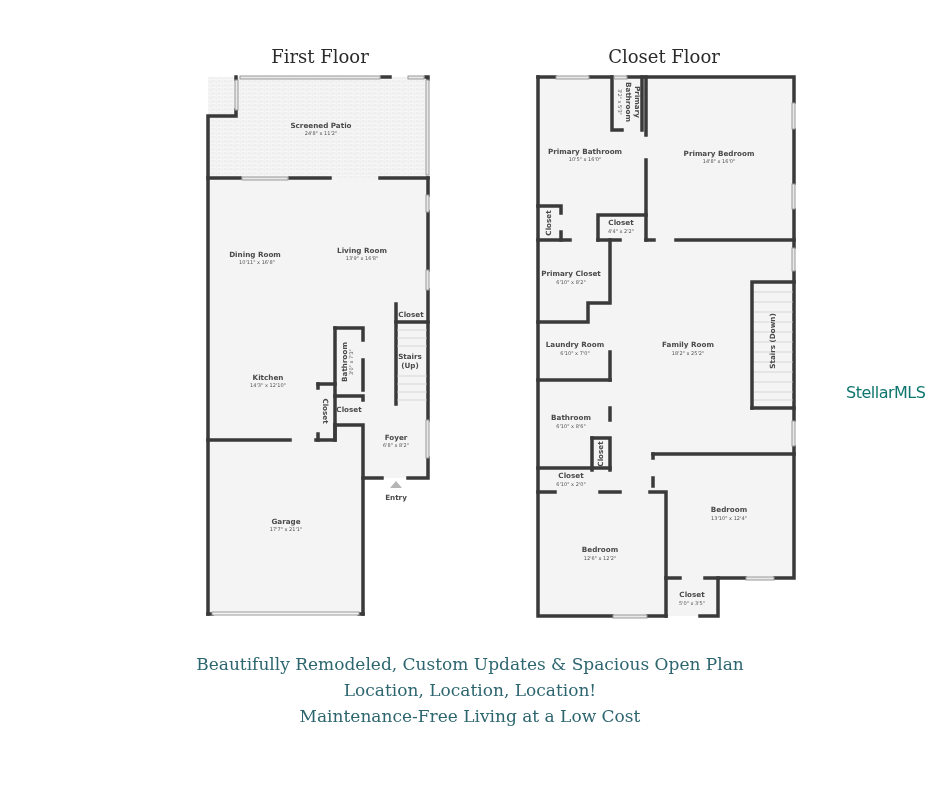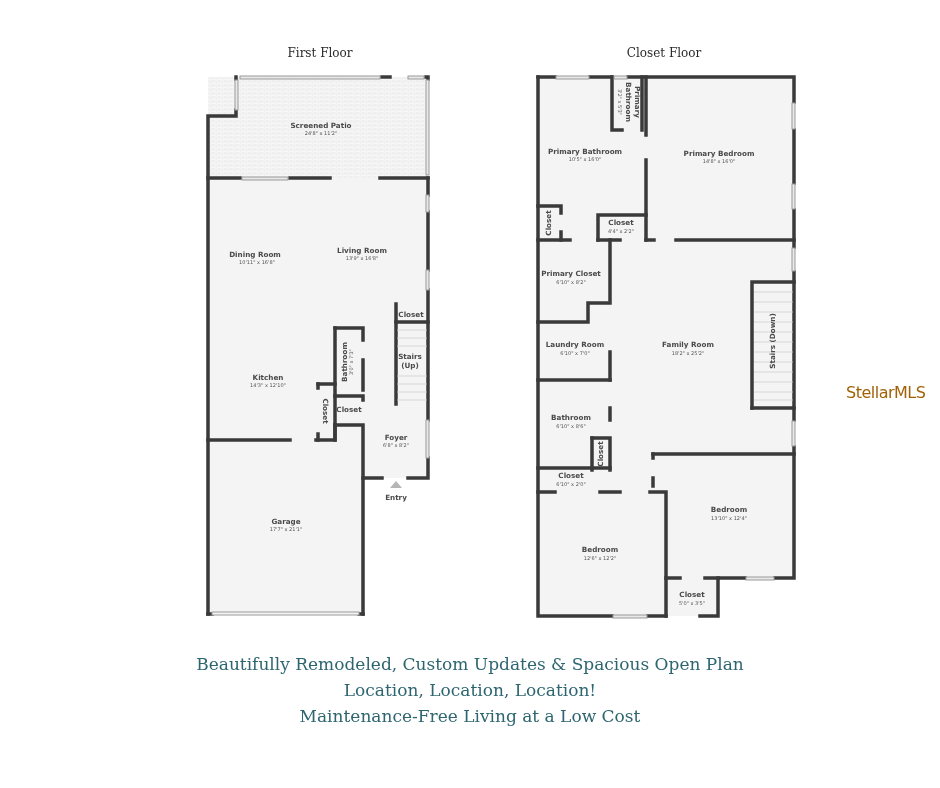--- a/index.html
+++ b/index.html
@@ -1,22 +1,22 @@
 <!DOCTYPE html>
 <html><head>
 <meta charset="utf-8">
 <style>
   html, body { margin:0; padding:0; }
   body { width:940px; height:788px; background:#ffffff; position:relative; overflow:hidden; font-family:"Liberation Sans", sans-serif; }
-  .floor-title { position:absolute; font-family:"DejaVu Serif", serif; font-size:12px; color:#2b2b2b; text-align:center; }
+  .floor-title { position:absolute; font-family:"DejaVu Serif", serif; font-size:18px; color:#2b2b2b; text-align:center; }
   svg.plan { position:absolute; left:0; top:0; }
   .room-label { font-family:"DejaVu Sans", sans-serif; font-size:7.2px; fill:#4a4a4a; font-weight:bold; text-anchor:middle; }
   .room-dim { font-family:"DejaVu Sans", sans-serif; font-size:5px; fill:#555; text-anchor:middle; }
   .tagline { position:absolute; left:0; width:980px; text-align:center; font-family:"DejaVu Serif", serif; font-size:17px; color:#2e6670; }
-  .watermark { position:absolute; left:846px; top:383px; font-family:"DejaVu Sans", sans-serif; font-size:16px; color:#a16207; letter-spacing:-0.5px; }
+  .watermark { position:absolute; left:846px; top:383px; font-family:"DejaVu Sans", sans-serif; font-size:16px; color:#0f766e; letter-spacing:-0.5px; }
 </style>
 </head>
 <body>
 
 <div class="floor-title" style="left:260px; top:46px; width:120px;">First Floor</div>
 <div class="floor-title" style="left:604px; top:46px; width:120px;">Closet Floor</div>
 
 <svg class="plan" width="940" height="788" viewBox="0 0 940 788">
   <defs>
     <pattern id="tile" width="6" height="4" patternUnits="userSpaceOnUse">

